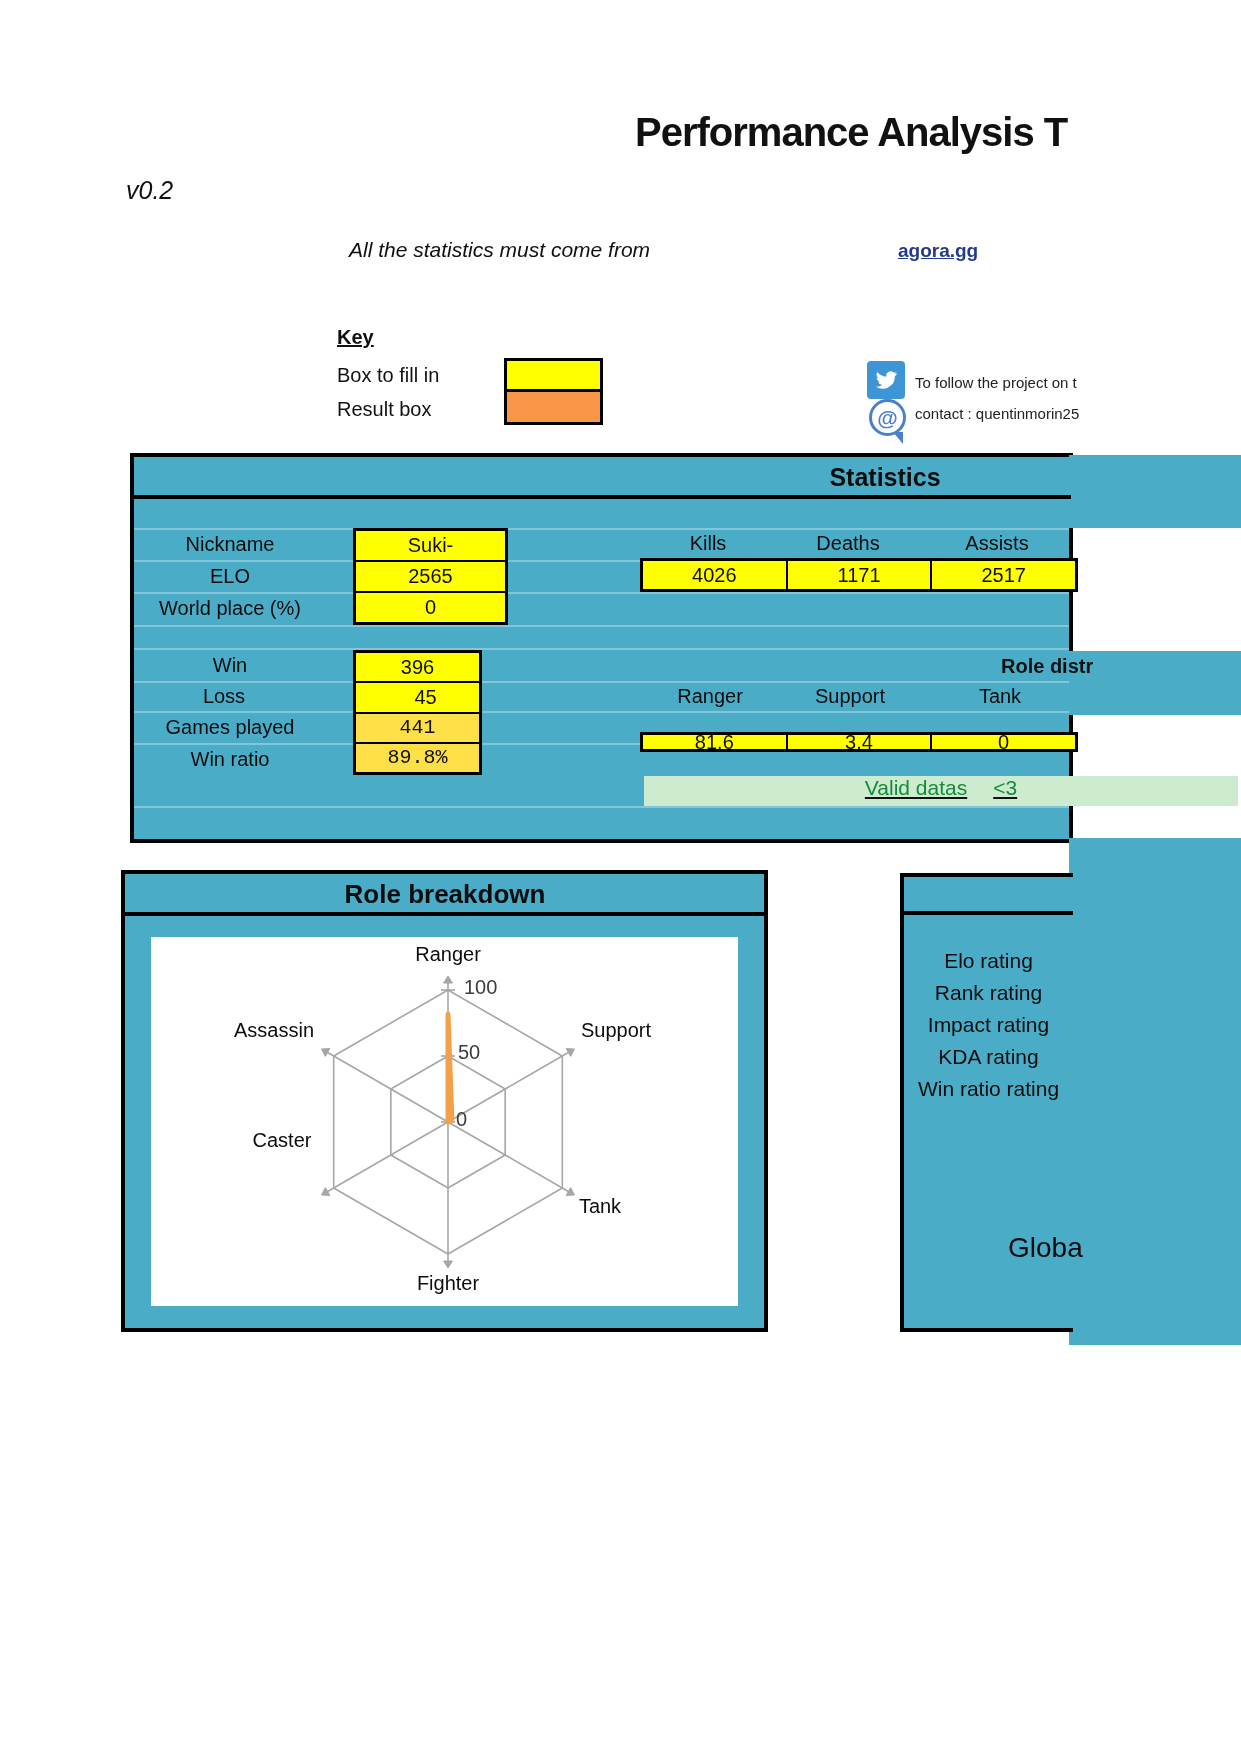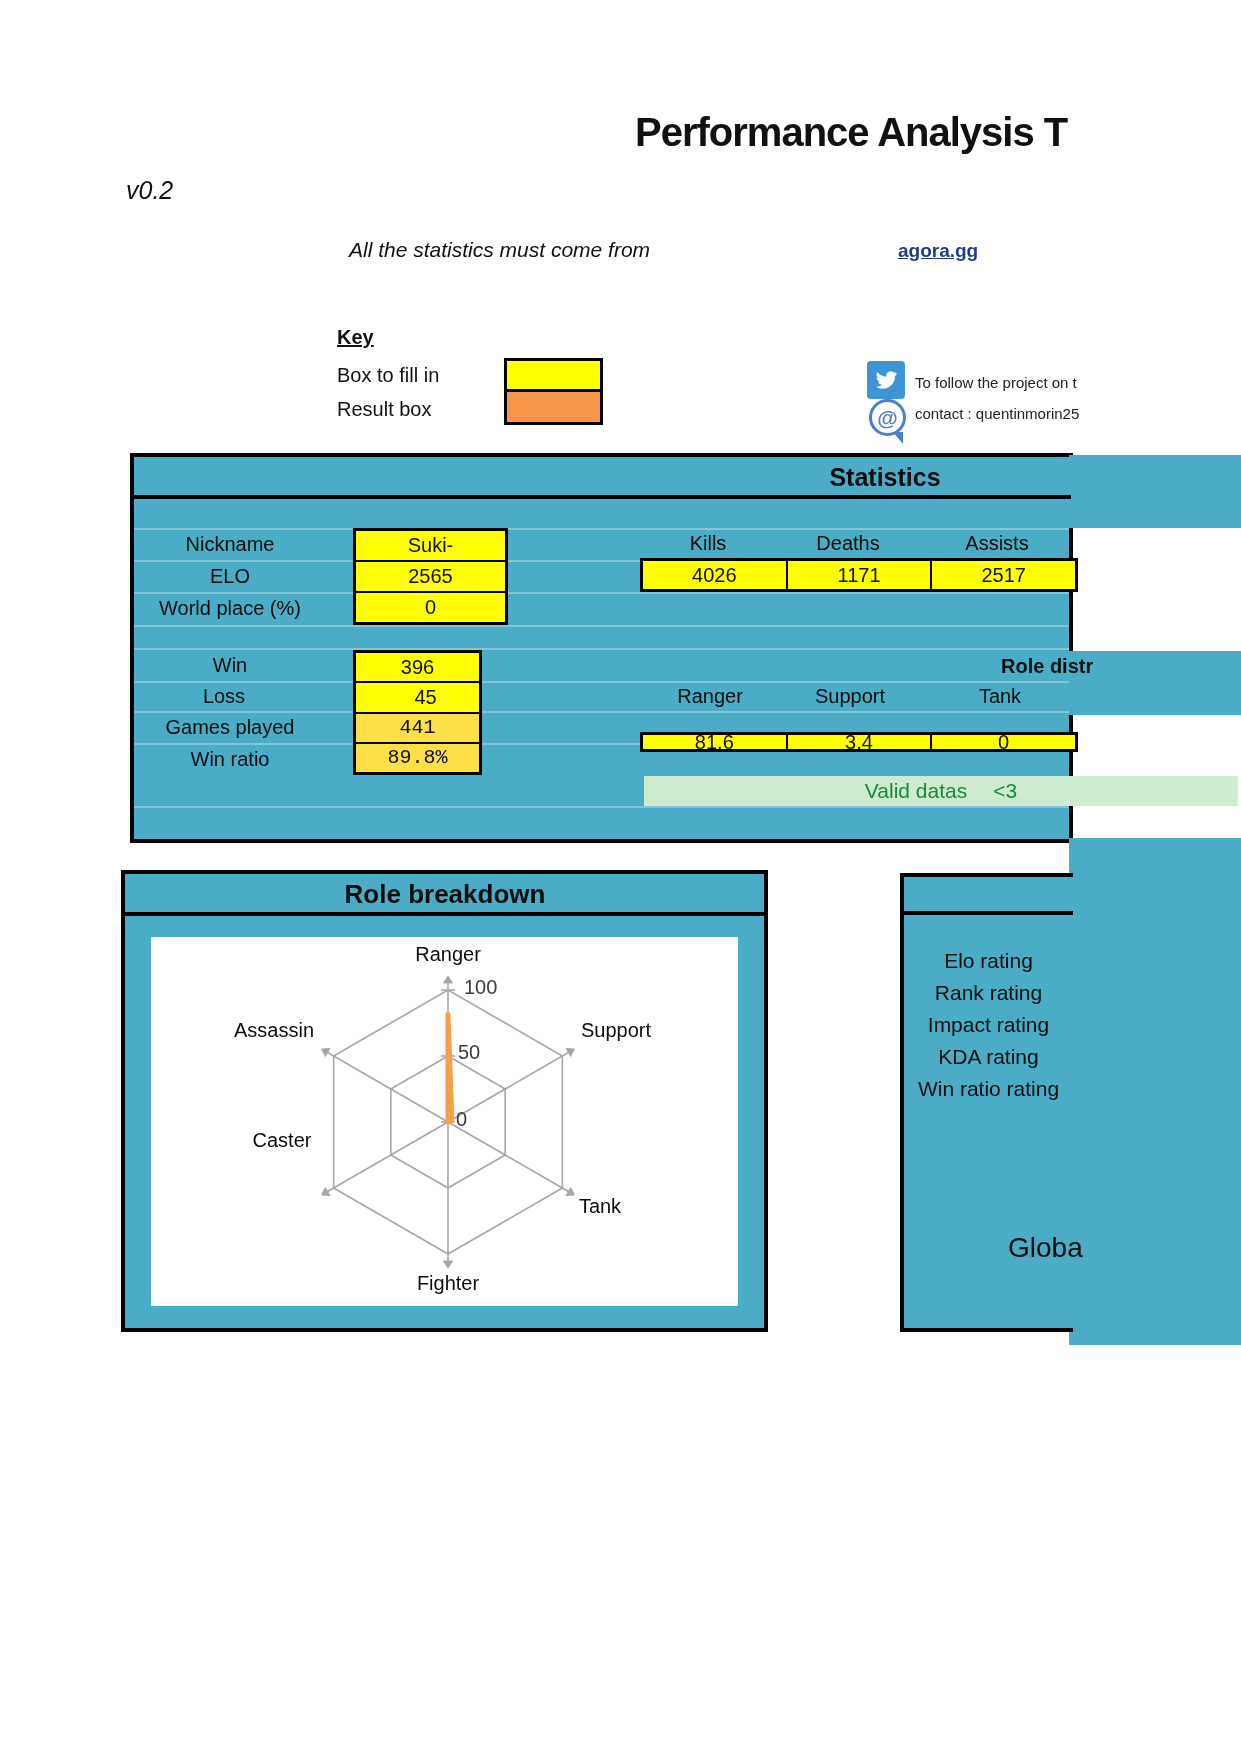--- a/index.html
+++ b/index.html
@@ -32,21 +32,21 @@
   .col-head{font-size:20px;color:#0d0d0d;}
   .valstack{border:3px solid #000;box-sizing:border-box;display:flex;flex-direction:column;}
   .valstack > div{display:flex;align-items:center;justify-content:center;font-size:20px;}
   .valstack > div + div{border-top:2px solid #000;}
   .vrow{border:3px solid #000;box-sizing:border-box;display:flex;justify-content:space-between;}
   .vrow > div{flex:1;display:flex;align-items:center;justify-content:center;font-size:20px;background:#FFFF00;}
   .vrow > div + div{border-left:2px solid #000;}
   .cy{background:#FFFF00;}
   .co{background:#fde047;font-family:Liberation Mono, monospace;}
   .role-dist-title{font-size:20px;font-weight:600;}
-  .valid-band{background:#CDEBCE;display:flex;align-items:center;justify-content:center;gap:26px;}
+  .valid-band{background:#CDEBCE;display:flex;align-items:flex-start;justify-content:center;gap:26px;text-decoration:underline;}
   .valid-band span{color:#178A3D;font-size:21px;}
   
   .chart-white{background:#fff;}
   .radar-label{font-size:20px;color:#0d0d0d;}
   .radar-tick{font-size:20px;color:#3c3c3c;}
   .ratings{font-size:21px;color:#0d0d0d;text-align:center;line-height:32px;}
   .global-lbl{font-size:28px;color:#0d0d0d;}
 </style>
 </head>
 <body>

